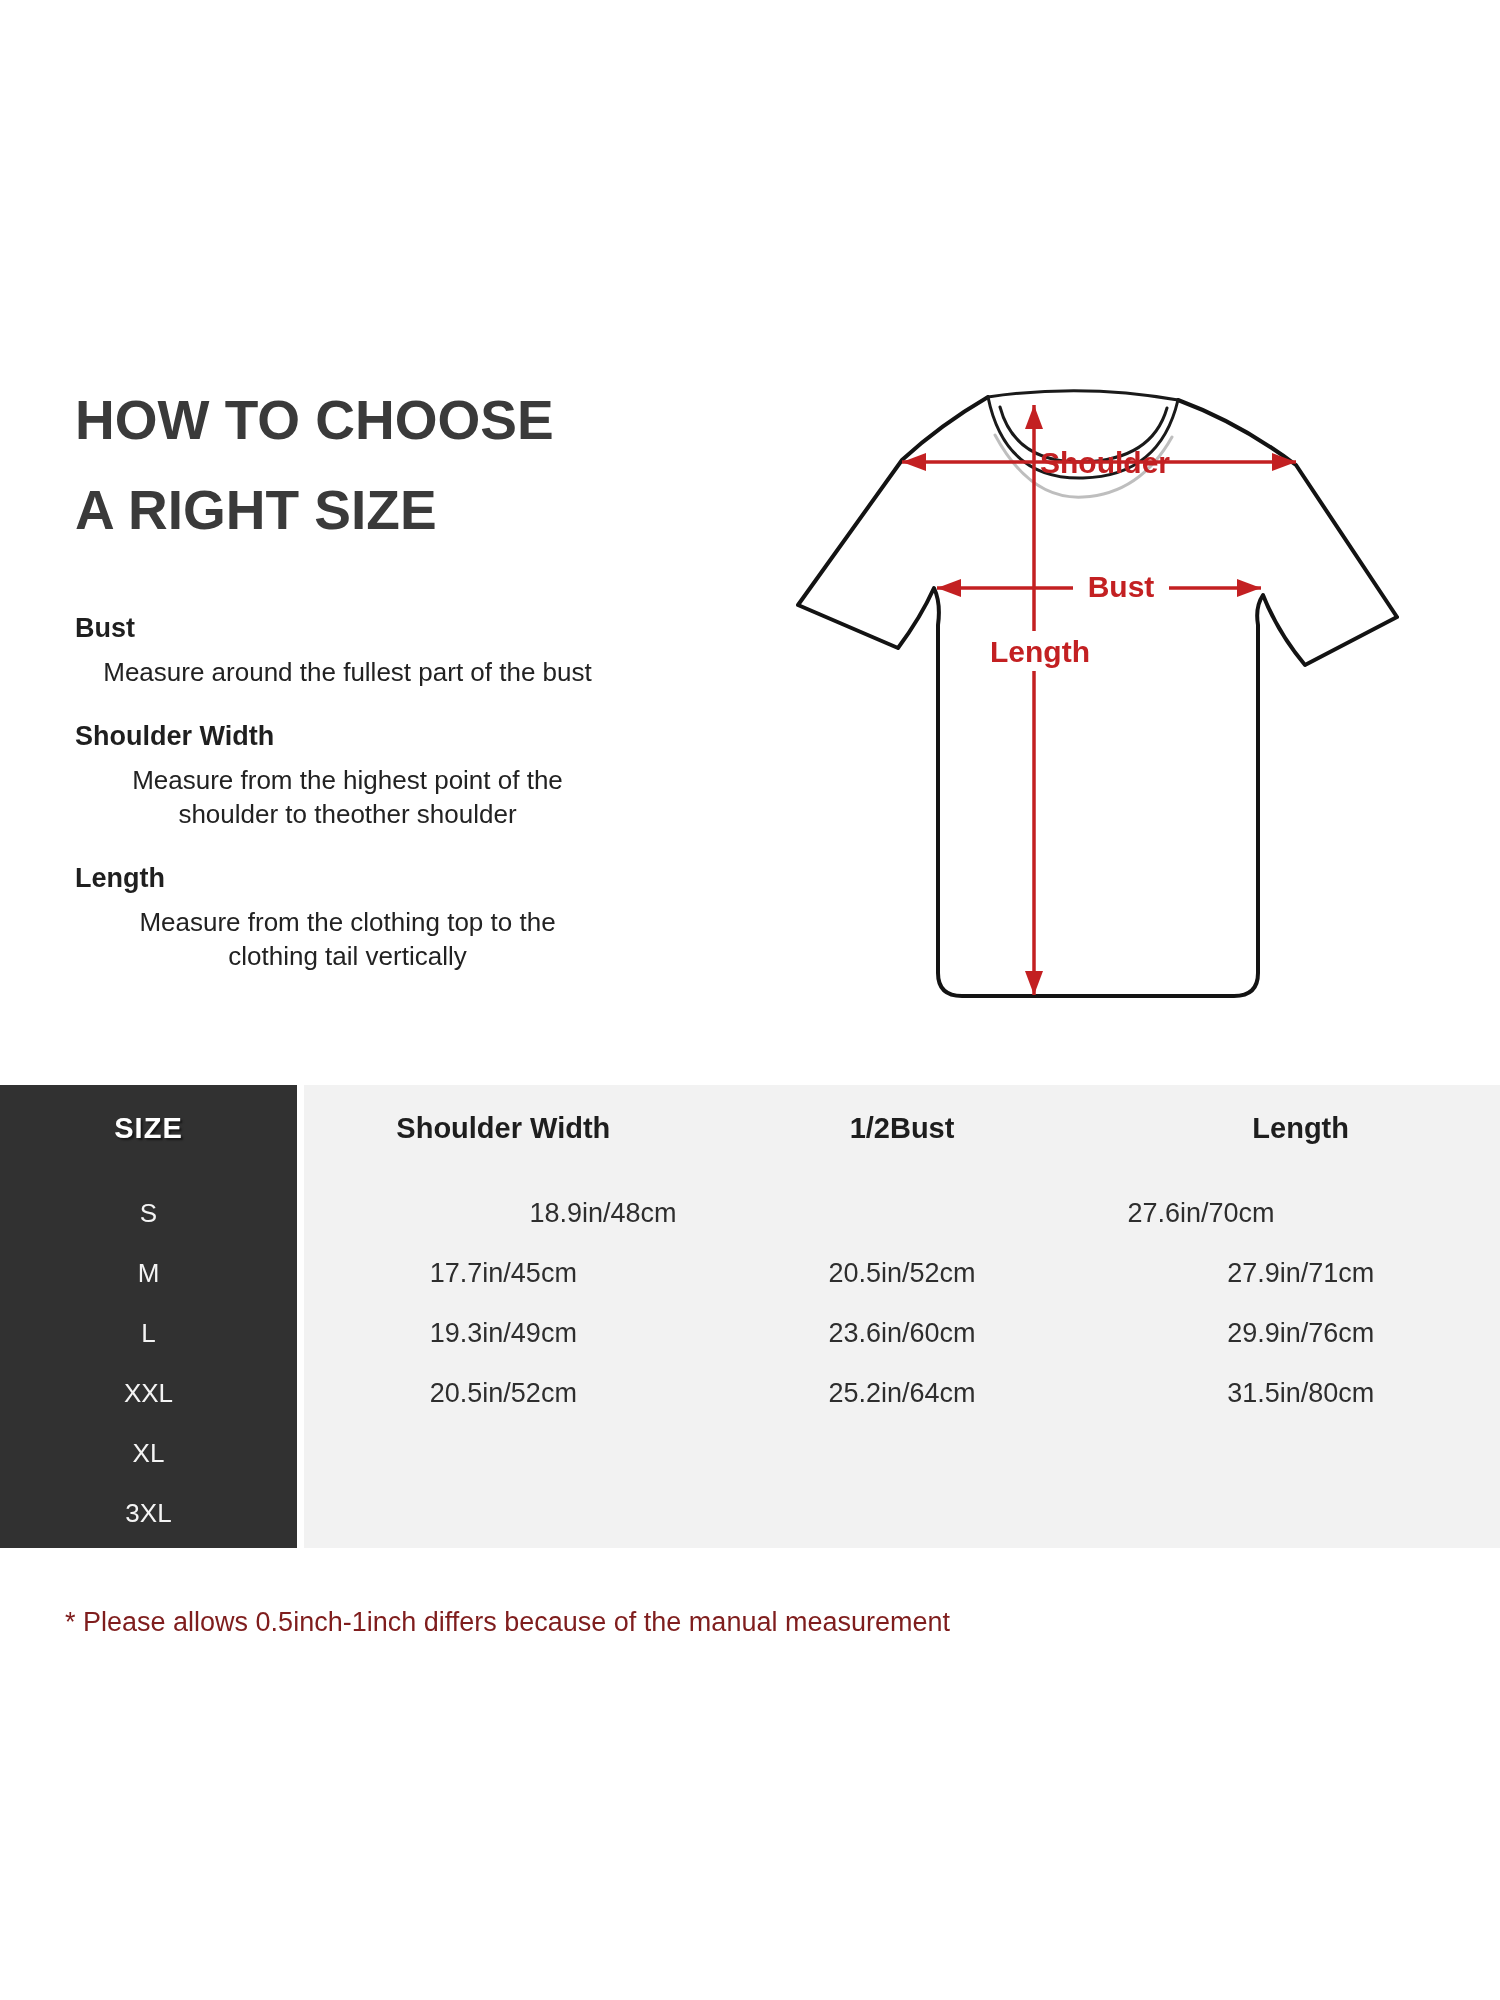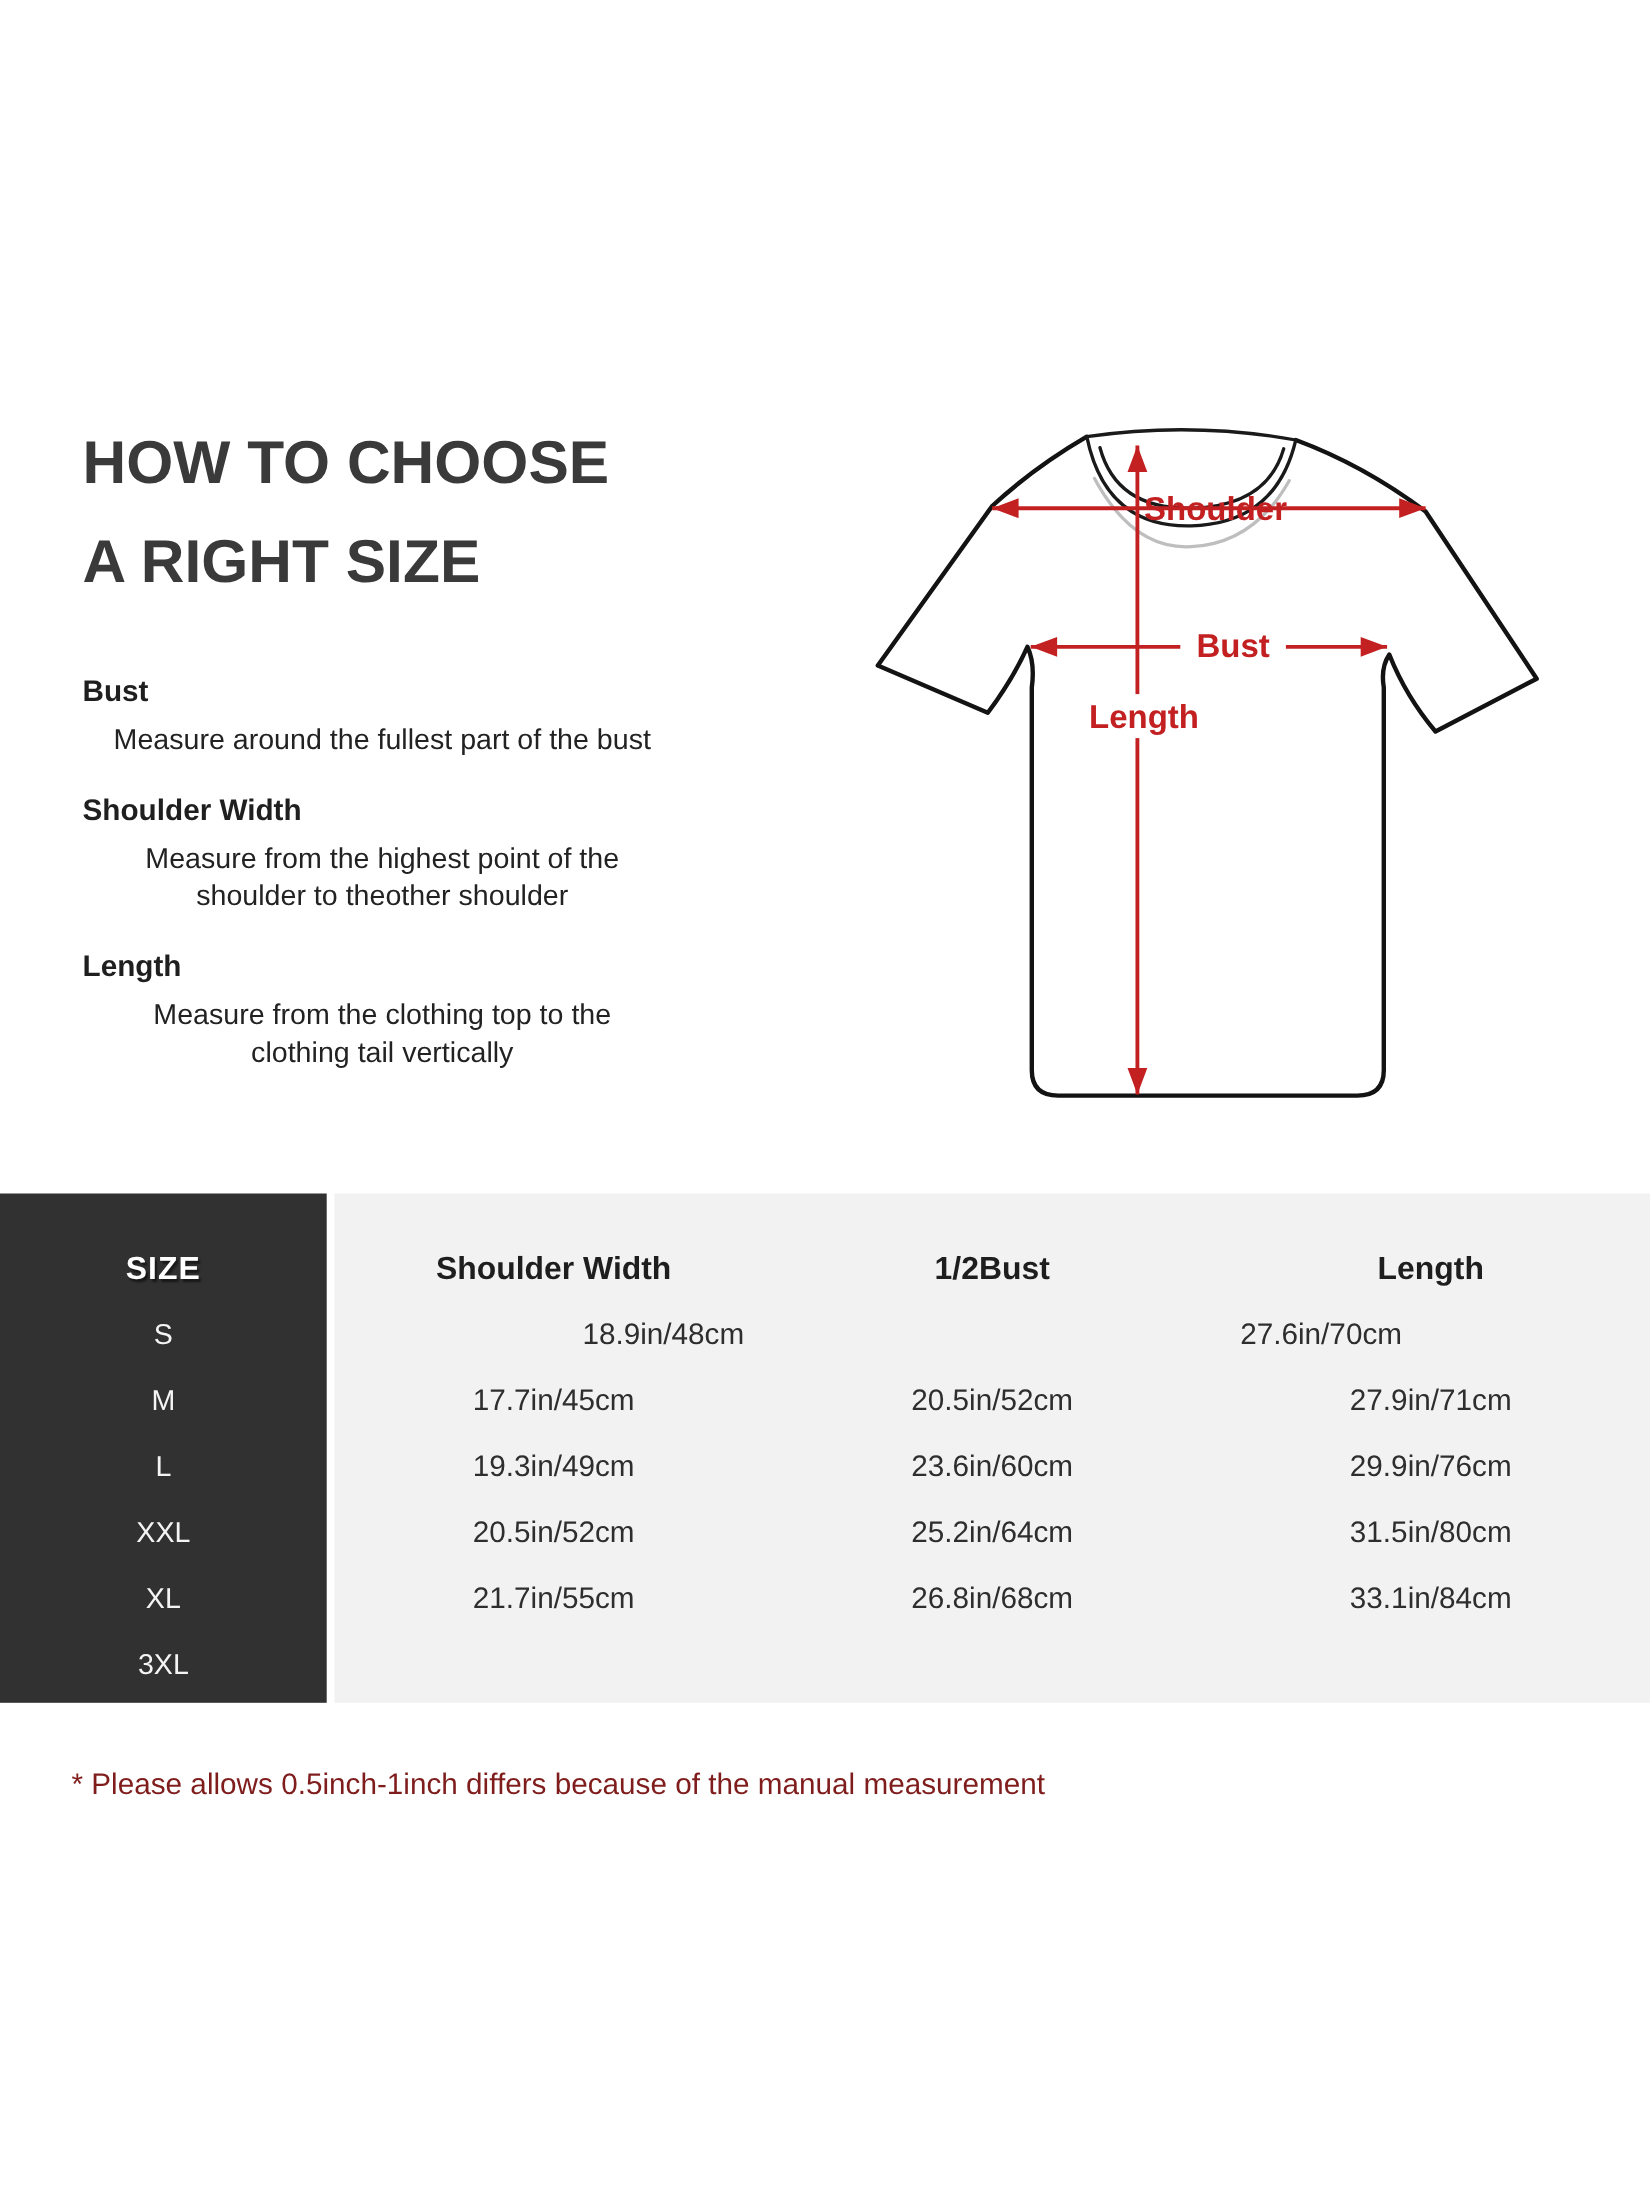--- a/index.html
+++ b/index.html
@@ -52,21 +52,21 @@
   
   .size-table{position:absolute;left:0;top:1085px;width:1500px;height:463px;}
   .dark-col{
     position:absolute;left:0;top:0;width:297px;height:463px;
     background:#313131;display:flex;flex-direction:column;
   }
   .light-col{
     position:absolute;left:304px;top:0;right:0;height:463px;
     background:#f2f2f2;display:flex;flex-direction:column;
   }
-  .t-header{height:86px;flex:none;display:flex;align-items:flex-end;}
+  .t-header{height:86px;flex:none;display:flex;}
   .t-row{height:60px;flex:none;display:flex;}
   .t-row.first{margin-top:12px;}
   .cell{flex:1;display:flex;align-items:center;justify-content:center;}
   .dark-col .t-header .cell{
     color:#ffffff;font-size:29px;font-weight:bold;letter-spacing:1px;
     text-shadow:2px 2px 2px rgba(0,0,0,.55);
   }
   .dark-col .t-row .cell{color:#f4f4f4;font-size:26px;}
   .light-col .t-header .cell{color:#1e1e1e;font-size:29px;font-weight:bold;}
   .light-col .t-row .cell{color:#2e2e2e;font-size:27px;}
@@ -191,23 +191,18 @@
       <div class="t-row">
         <div class="cell">19.3in/49cm</div>
         <div class="cell">23.6in/60cm</div>
         <div class="cell">29.9in/76cm</div>
       </div>
       <div class="t-row">
         <div class="cell">20.5in/52cm</div>
         <div class="cell">25.2in/64cm</div>
         <div class="cell">31.5in/80cm</div>
       </div>
-      <div class="t-row">
-        <div class="cell">21.7in/55cm</div>
-        <div class="cell">26.8in/68cm</div>
-        <div class="cell">33.1in/84cm</div>
-      </div>
     </div>
   </div>
 
   <p class="footnote">* Please allows 0.5inch-1inch differs because of the  manual measurement</p>
 
 </div>
 
 </body></html>

